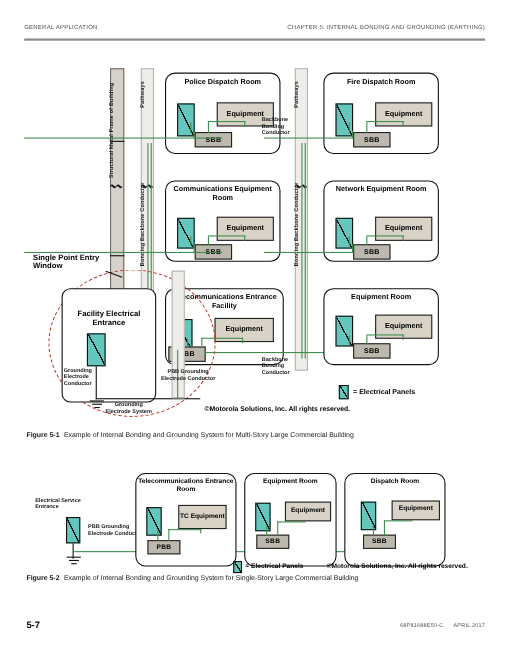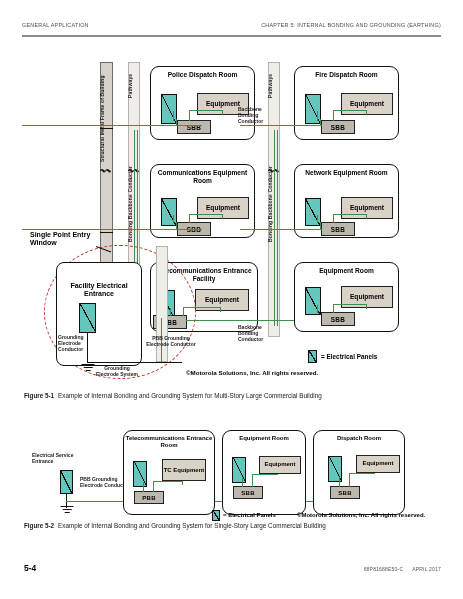--- a/index.html
+++ b/index.html
@@ -286,18 +286,18 @@
 
     <div class="panel" style="left:212px;top:90px;width:8px;height:11px;"></div>
     <div class="legend" style="left:223px;top:92px;font-size:6px;">= Electrical Panels</div>
     <div class="copy" style="left:297px;top:92px;font-size:6px;">©Motorola Solutions, Inc. All rights reserved.</div>
   </div>
 
   <div class="caption" id="cap2">
     <b>Figure 5-2</b><span>Example of Internal Bonding and Grounding System for Single-Story Large Commercial Building</span>
   </div>
 
-  <div class="pagenum">5-4</div>
+  <div class="pagenum">5-7</div>
   <div class="footright">
     <span class="dn">68P81688E50-C</span><span>April 2017</span>
   </div>
 
 </div>
 
 </body></html>

